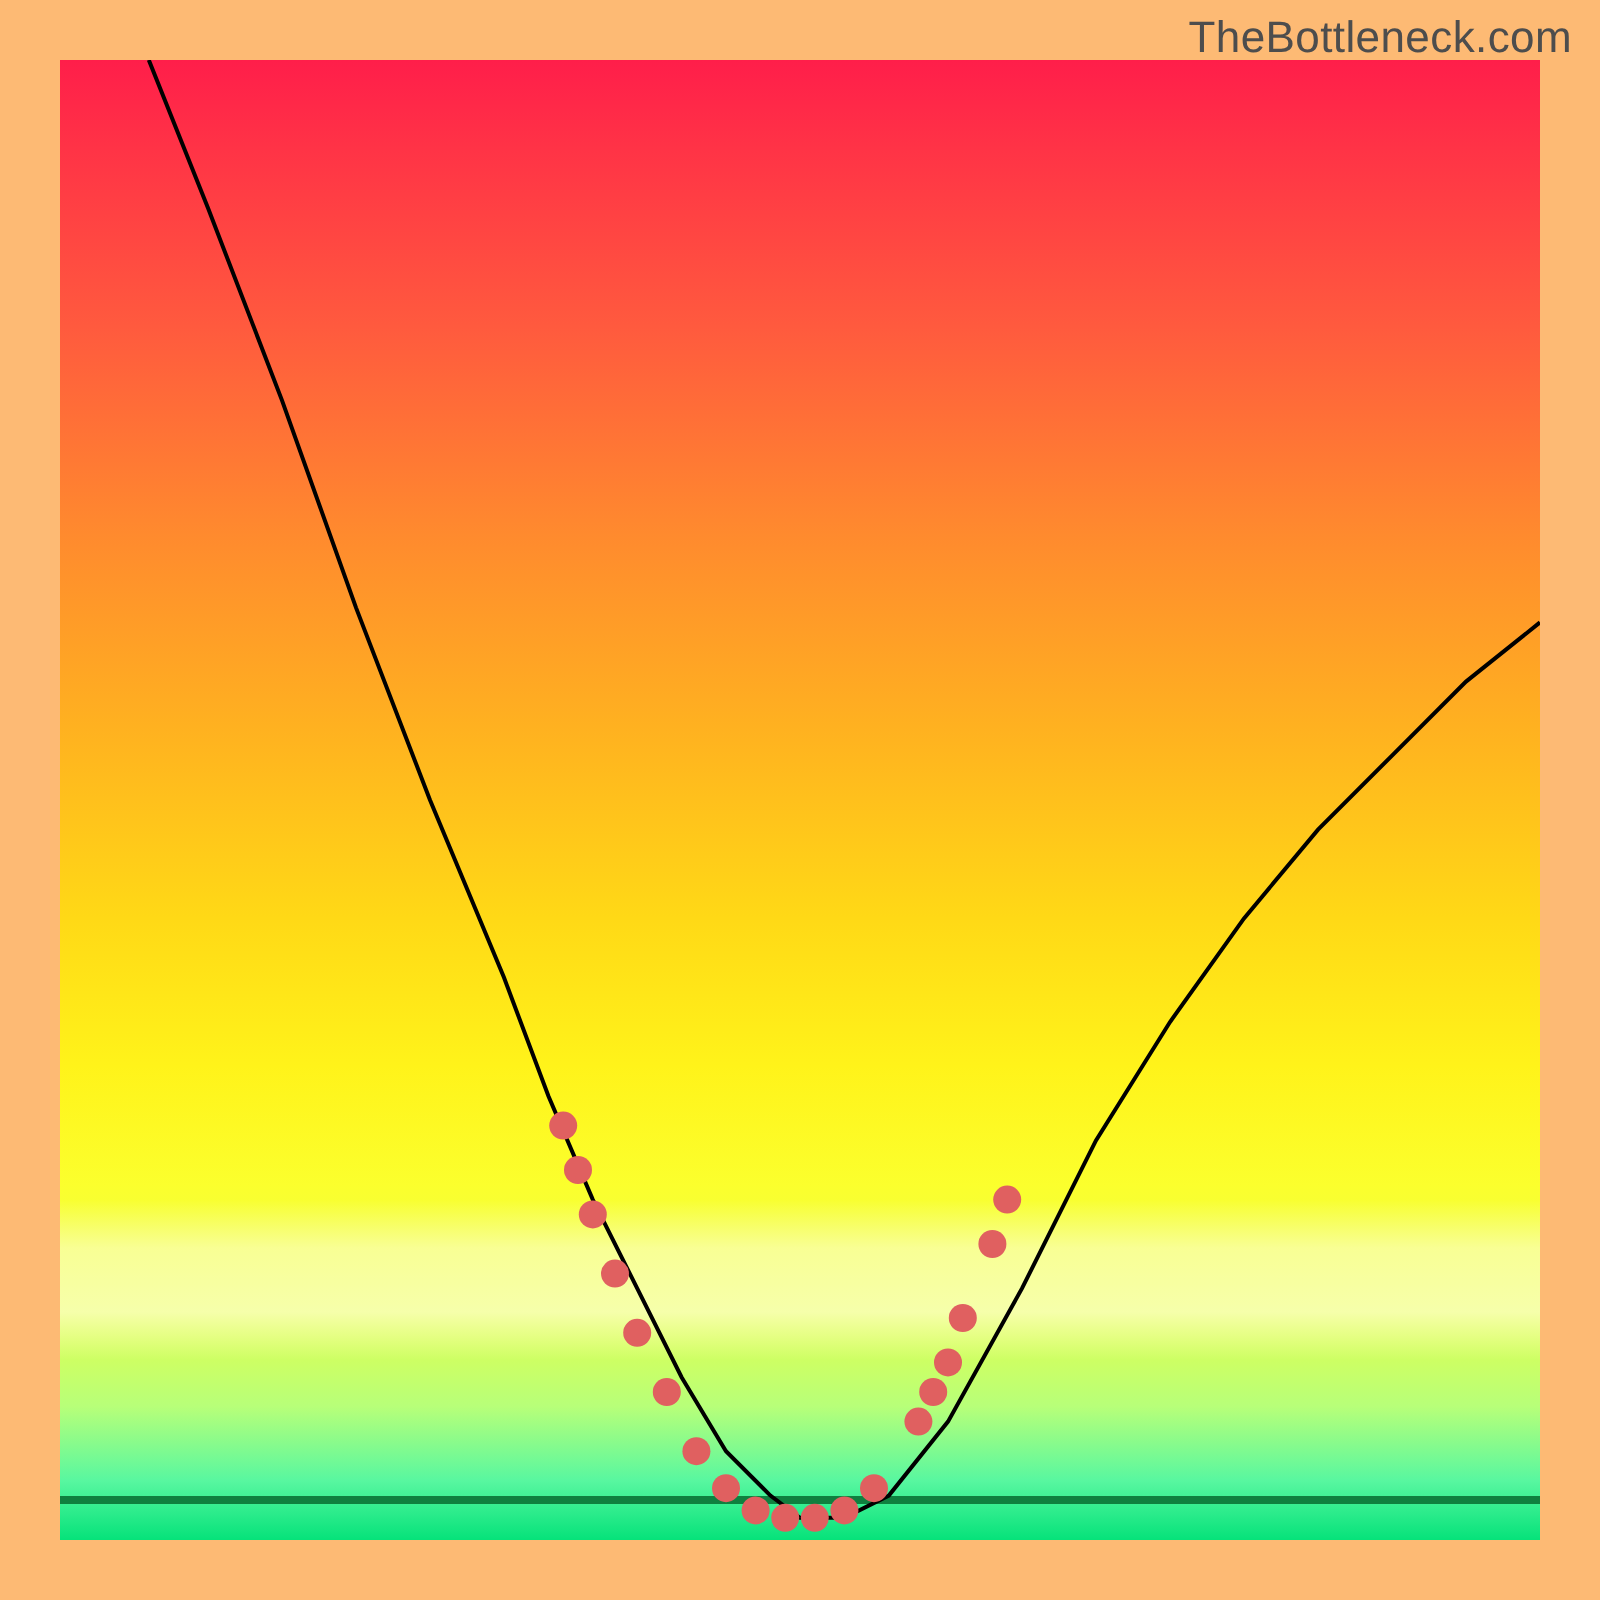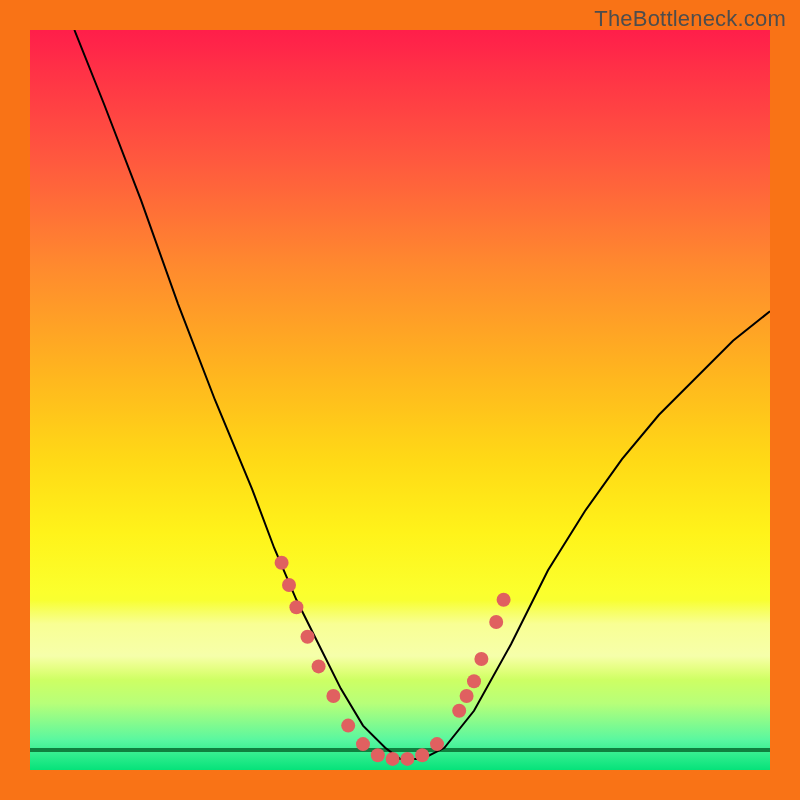--- a/index.html
+++ b/index.html
@@ -10,21 +10,21 @@
     background: #000;
     font-family: Arial, Helvetica, sans-serif;
     overflow: hidden;
   }
   .frame {
     position: absolute;
     left: 0;
     top: 0;
     width: 800px;
     height: 800px;
-    background: #f97316;
+    background: #fdba74;
   }
   .watermark {
     position: absolute;
     top: 6px;
     right: 14px;
     color: #4d4d4d;
     font-size: 22px;
     font-weight: 500;
     letter-spacing: 0.2px;
     z-index: 50;

